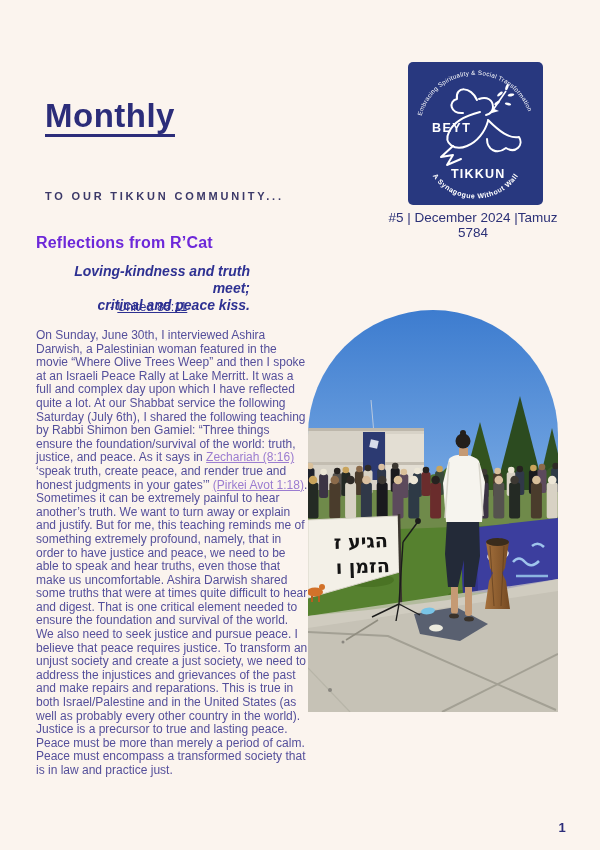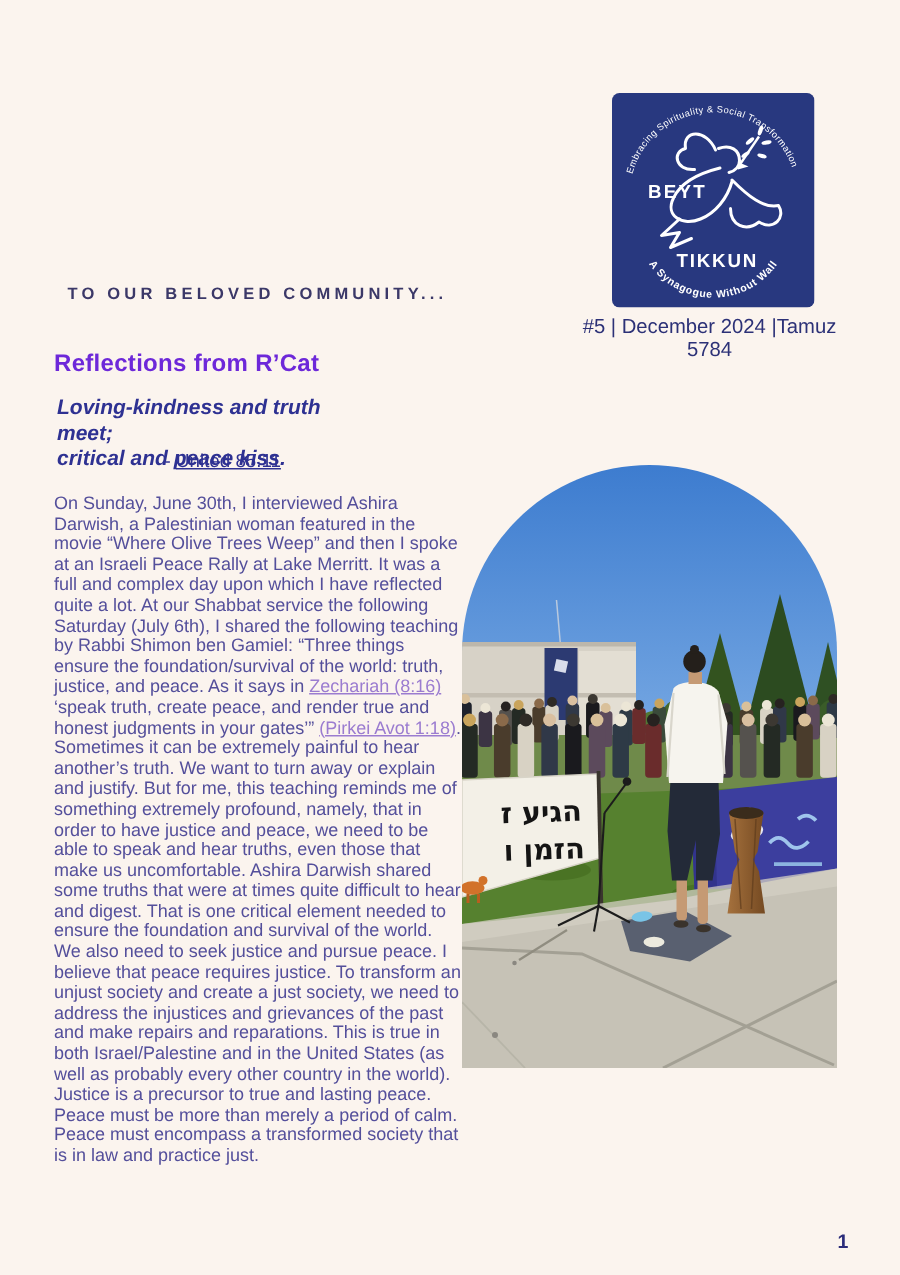--- a/index.html
+++ b/index.html
@@ -13,21 +13,21 @@
   .subtitle{position:absolute;left:45px;top:190px;font-size:11px;font-weight:bold;
     letter-spacing:2.8px;color:#3b3868;}
 
   .logo-box{position:absolute;left:408px;top:62px;width:135px;height:143px;}
   .issue-line{position:absolute;left:383px;top:210px;width:180px;text-align:center;
     font-size:13.5px;color:#2c3177;}
 
   .article-heading{position:absolute;left:36px;top:234px;font-size:16px;font-weight:bold;
     color:#6d28d9;letter-spacing:.2px;}
 
-  .pull-quote{position:absolute;left:38px;top:263px;width:212px;text-align:left;
+  .pull-quote{position:absolute;left:38px;top:263px;width:212px;text-align:right;
     font-size:14px;font-weight:bold;font-style:italic;color:#2e3192;line-height:17px;}
 
   .psalm-line{position:absolute;left:36px;top:300px;width:225px;text-align:center;
     font-size:12.5px;color:#2e3192;}
   .psalm-line a{color:#2e3192;}
 
   .article-body{position:absolute;left:36px;top:329px;width:272px;margin:0;
     font-size:12px;line-height:13.6px;color:#544f9b;text-align:left;}
   .article-body a.body-link{color:#9b7cd0;text-decoration:underline;}
 
@@ -37,23 +37,24 @@
 
   .page-number{position:absolute;left:550px;top:820px;width:24px;text-align:center;
     font-size:13px;font-weight:bold;color:#2c2d7a;}
 </style>
 </head>
 <body>
 
 <div class="page">
 
   <div class="page-title">
-  </div>
-
-  <div class="subtitle">TO OUR BELOVED COMMUNITY...</div>
+    <div><span>Monthly</span></div>
+  </div>
+
+  <div class="subtitle">TO OUR TIKKUN COMMUNITY...</div>
 
   <div class="logo-box">
     <svg width="135" height="143" viewBox="0 0 135 143">
       <rect x="0" y="0" width="135" height="143" rx="5" fill="#28387f"></rect>
       <defs>
         <path id="arcTop" d="M 13,56 A 56,56 0 0 1 122,56" fill="none"></path>
         <path id="arcBot" d="M 24,113 A 52,52 0 0 0 111,113" fill="none"></path>
       </defs>
       <text font-size="6.2" fill="#ffffff" font-family="Liberation Sans, sans-serif" letter-spacing="0.3">
         <textPath href="#arcTop" startOffset="2">Embracing Spirituality &amp; Social Transformation</textPath>

